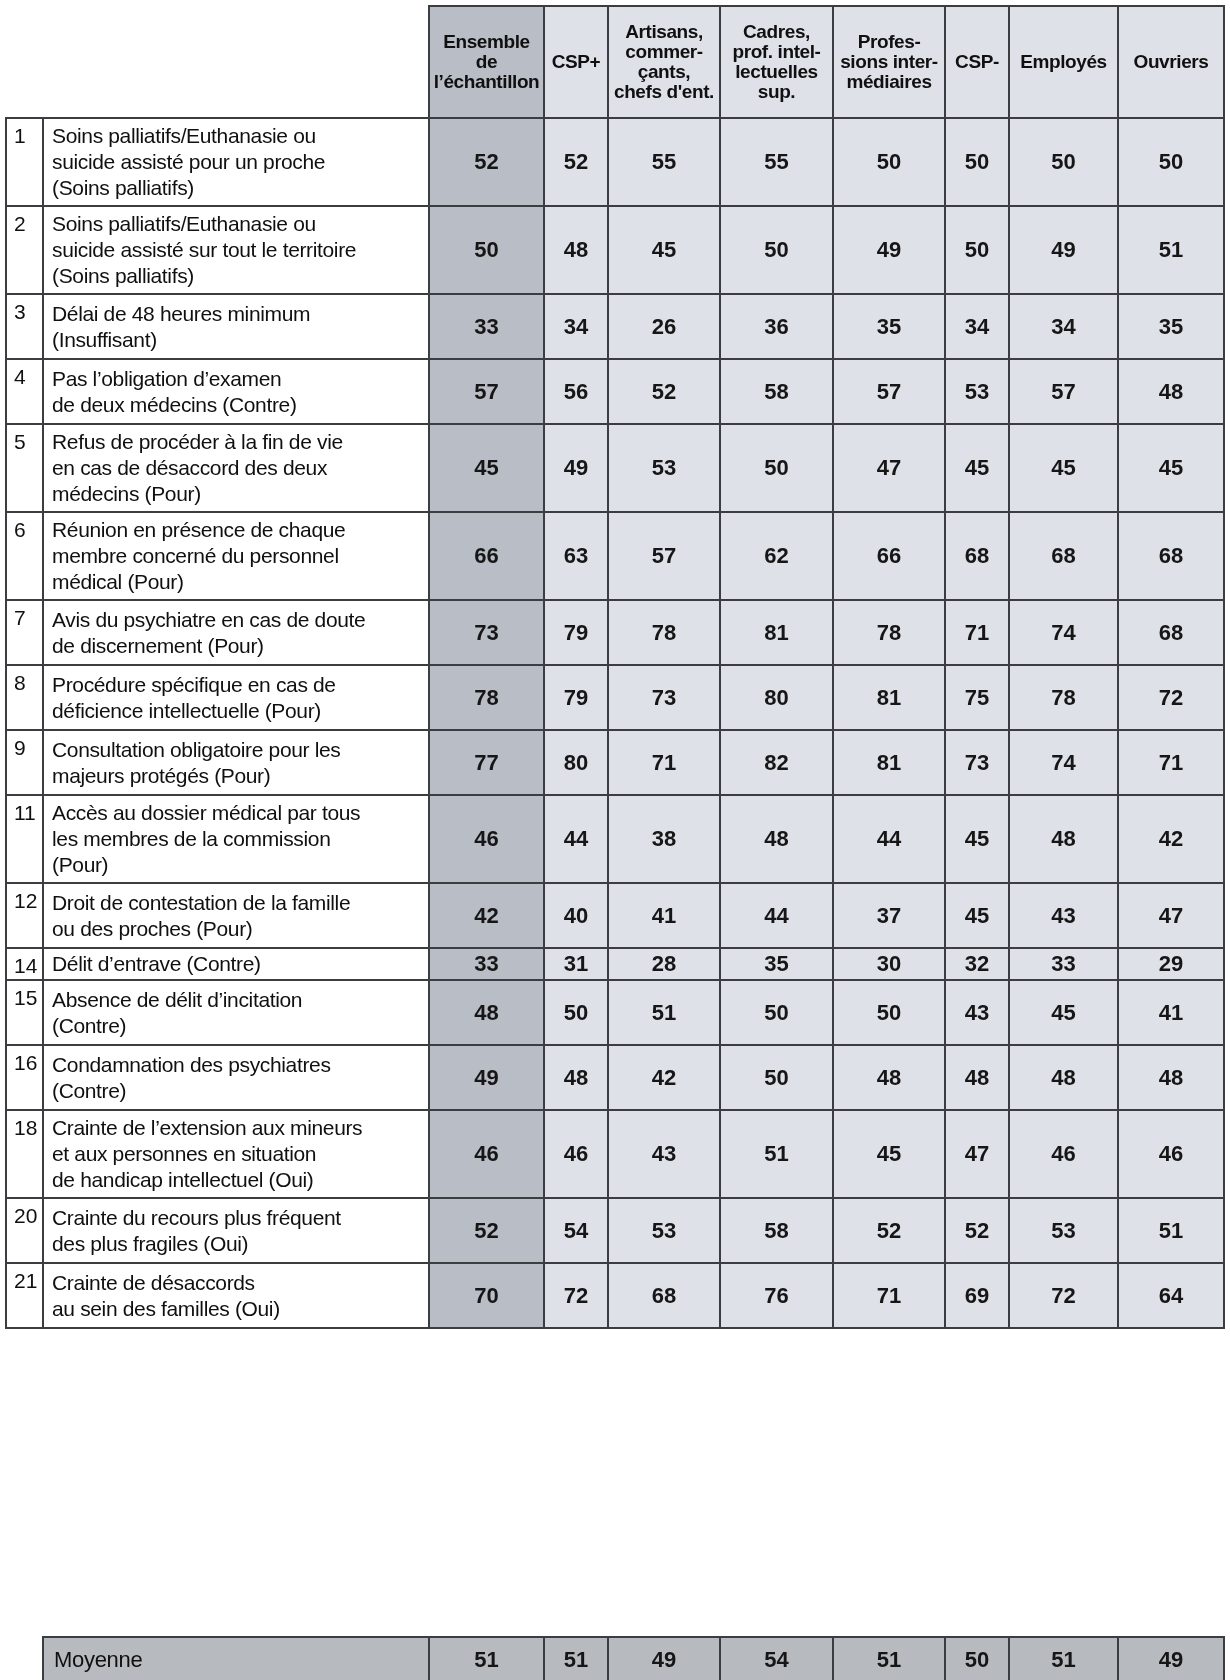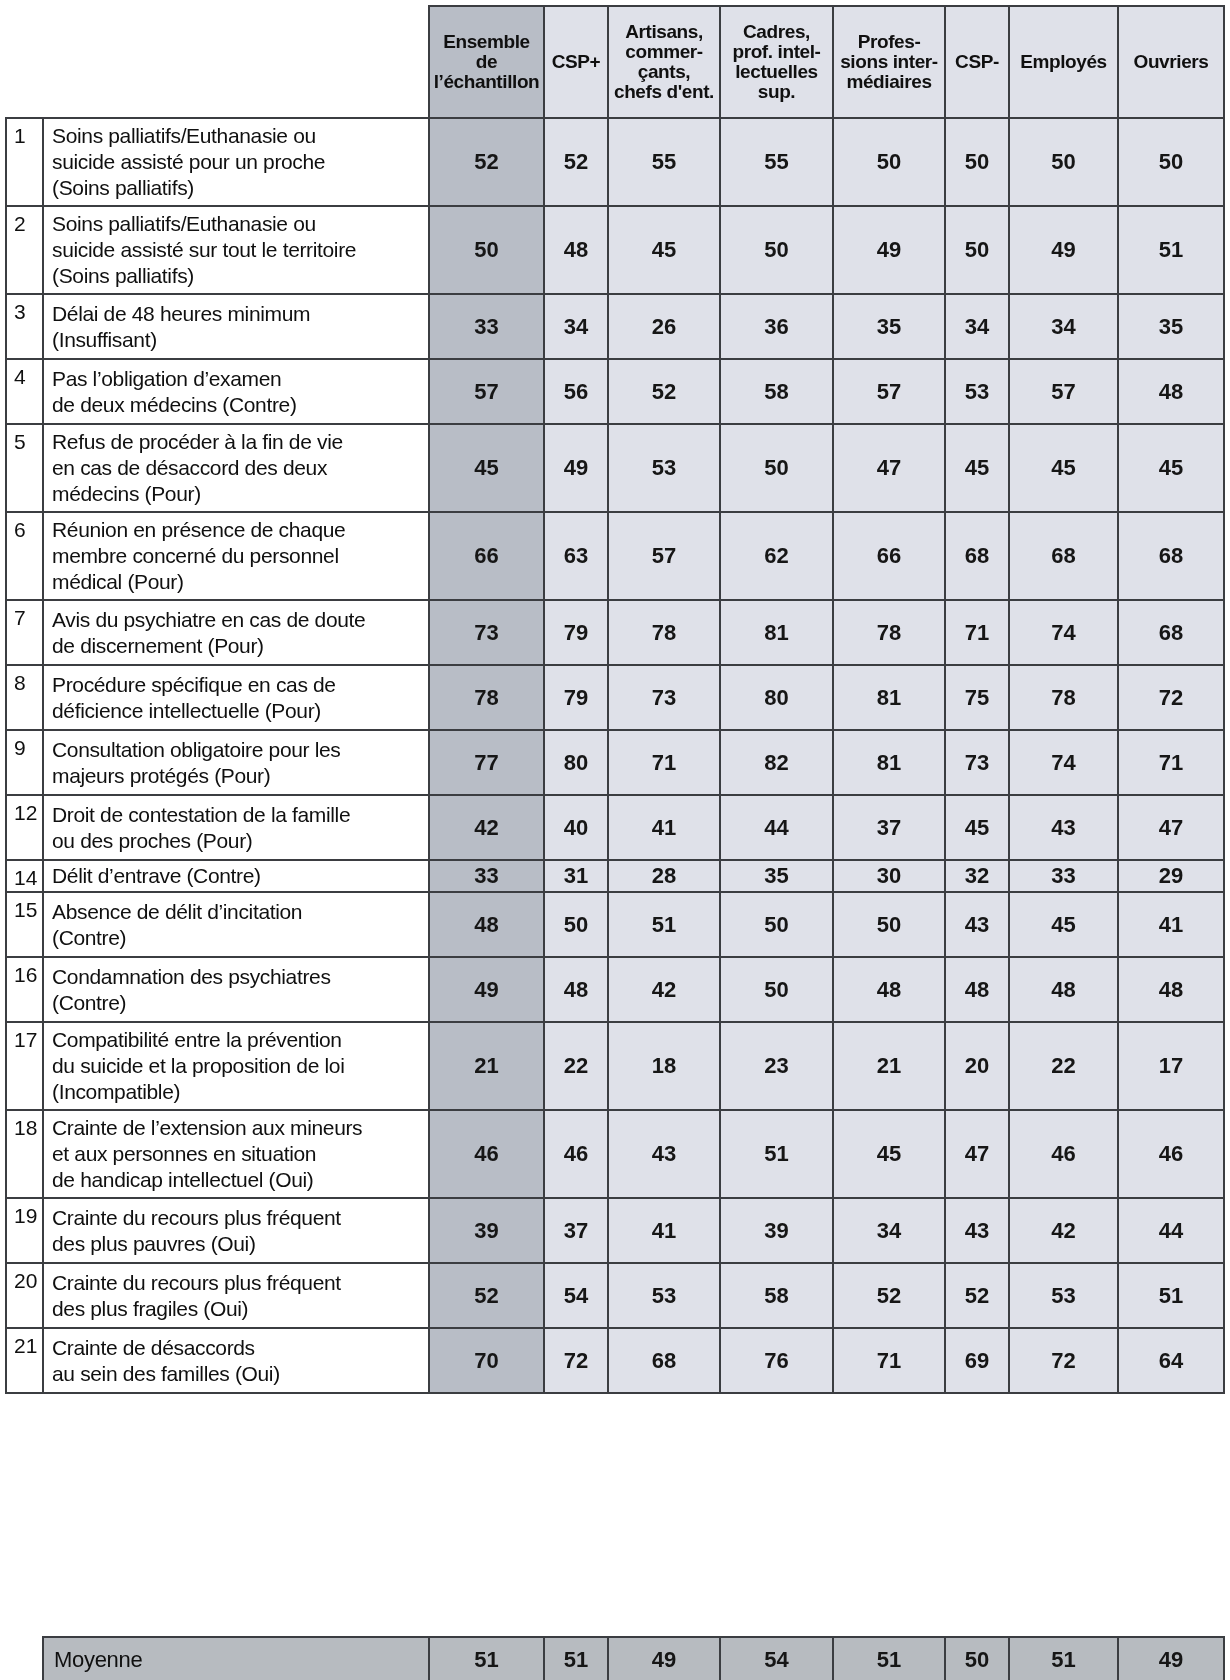--- a/index.html
+++ b/index.html
@@ -206,20 +206,34 @@
 majeurs protégés (Pour)</td>
     <td class="val ens">77</td>
     <td class="val">80</td>
     <td class="val">71</td>
     <td class="val">82</td>
     <td class="val">81</td>
     <td class="val">73</td>
     <td class="val">74</td>
     <td class="val">71</td>
   </tr>
+      <tr class="h3">
+    <td class="num">11</td>
+    <td class="lbl">Accès au dossier médical par tous
+les membres de la commission
+(Pour)</td>
+    <td class="val ens">46</td>
+    <td class="val">44</td>
+    <td class="val">38</td>
+    <td class="val">48</td>
+    <td class="val">44</td>
+    <td class="val">45</td>
+    <td class="val">48</td>
+    <td class="val">42</td>
+  </tr>
       <tr class="h2">
     <td class="num">12</td>
     <td class="lbl">Droit de contestation de la famille
 ou des proches (Pour)</td>
     <td class="val ens">42</td>
     <td class="val">40</td>
     <td class="val">41</td>
     <td class="val">44</td>
     <td class="val">37</td>
     <td class="val">45</td>
@@ -258,59 +272,32 @@
     <td class="val ens">49</td>
     <td class="val">48</td>
     <td class="val">42</td>
     <td class="val">50</td>
     <td class="val">48</td>
     <td class="val">48</td>
     <td class="val">48</td>
     <td class="val">48</td>
   </tr>
       <tr class="h3">
-    <td class="num">17</td>
-    <td class="lbl">Compatibilité entre la prévention
-du suicide et la proposition de loi
-(Incompatible)</td>
-    <td class="val ens">21</td>
-    <td class="val">22</td>
-    <td class="val">18</td>
-    <td class="val">23</td>
-    <td class="val">21</td>
-    <td class="val">20</td>
-    <td class="val">22</td>
-    <td class="val">17</td>
-  </tr>
-      <tr class="h3">
     <td class="num">18</td>
     <td class="lbl">Crainte de l’extension aux mineurs
 et aux personnes en situation
 de handicap intellectuel (Oui)</td>
     <td class="val ens">46</td>
     <td class="val">46</td>
     <td class="val">43</td>
     <td class="val">51</td>
     <td class="val">45</td>
     <td class="val">47</td>
     <td class="val">46</td>
     <td class="val">46</td>
-  </tr>
-      <tr class="h2">
-    <td class="num">19</td>
-    <td class="lbl">Crainte du recours plus fréquent
-des plus pauvres (Oui)</td>
-    <td class="val ens">39</td>
-    <td class="val">37</td>
-    <td class="val">41</td>
-    <td class="val">39</td>
-    <td class="val">34</td>
-    <td class="val">43</td>
-    <td class="val">42</td>
-    <td class="val">44</td>
   </tr>
       <tr class="h2">
     <td class="num">20</td>
     <td class="lbl">Crainte du recours plus fréquent
 des plus fragiles (Oui)</td>
     <td class="val ens">52</td>
     <td class="val">54</td>
     <td class="val">53</td>
     <td class="val">58</td>
     <td class="val">52</td>

